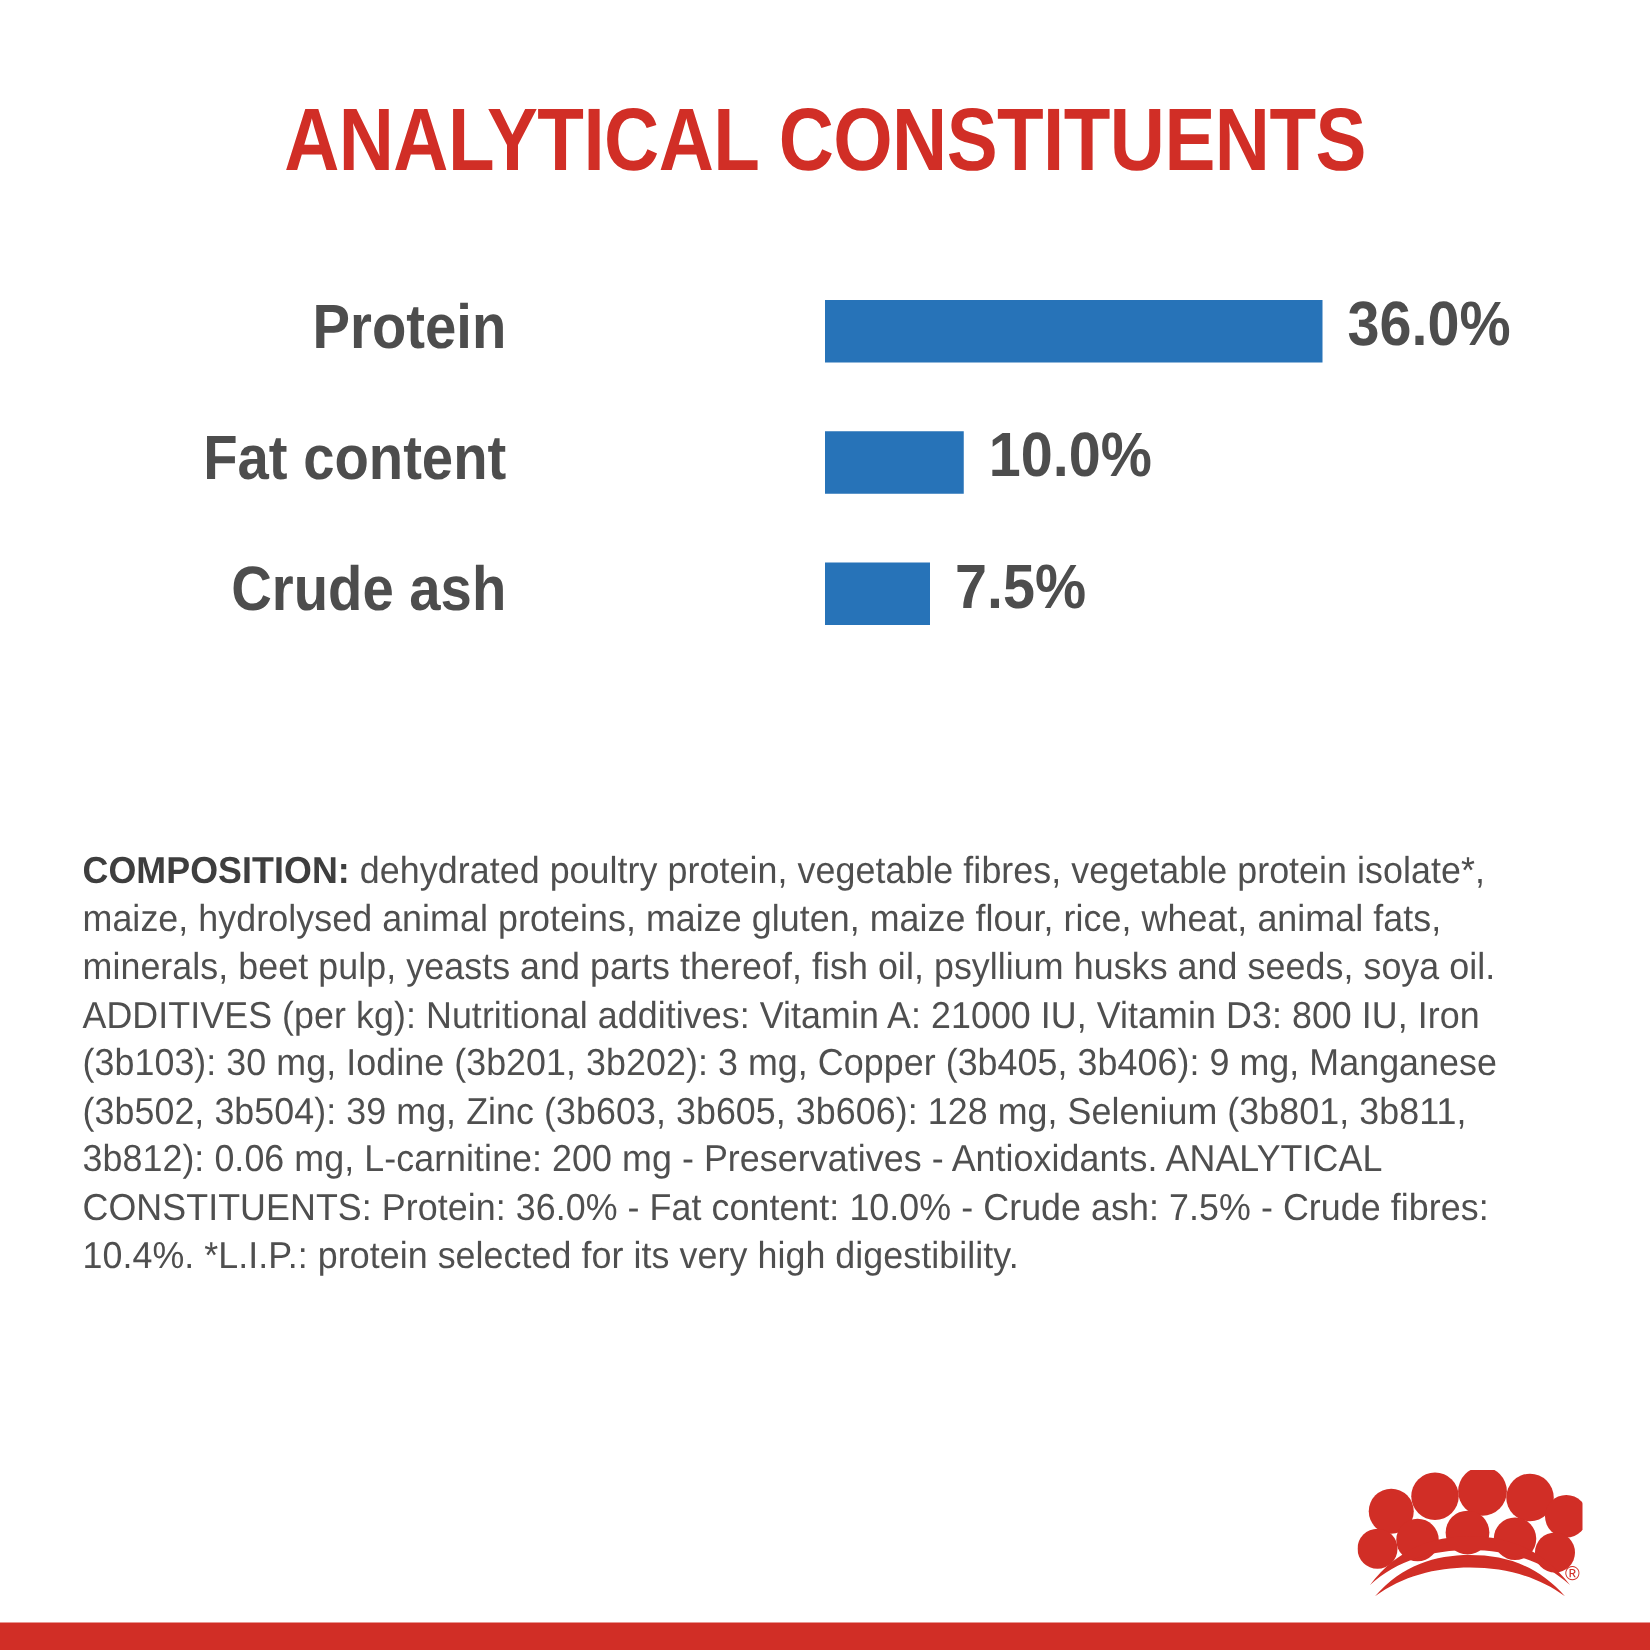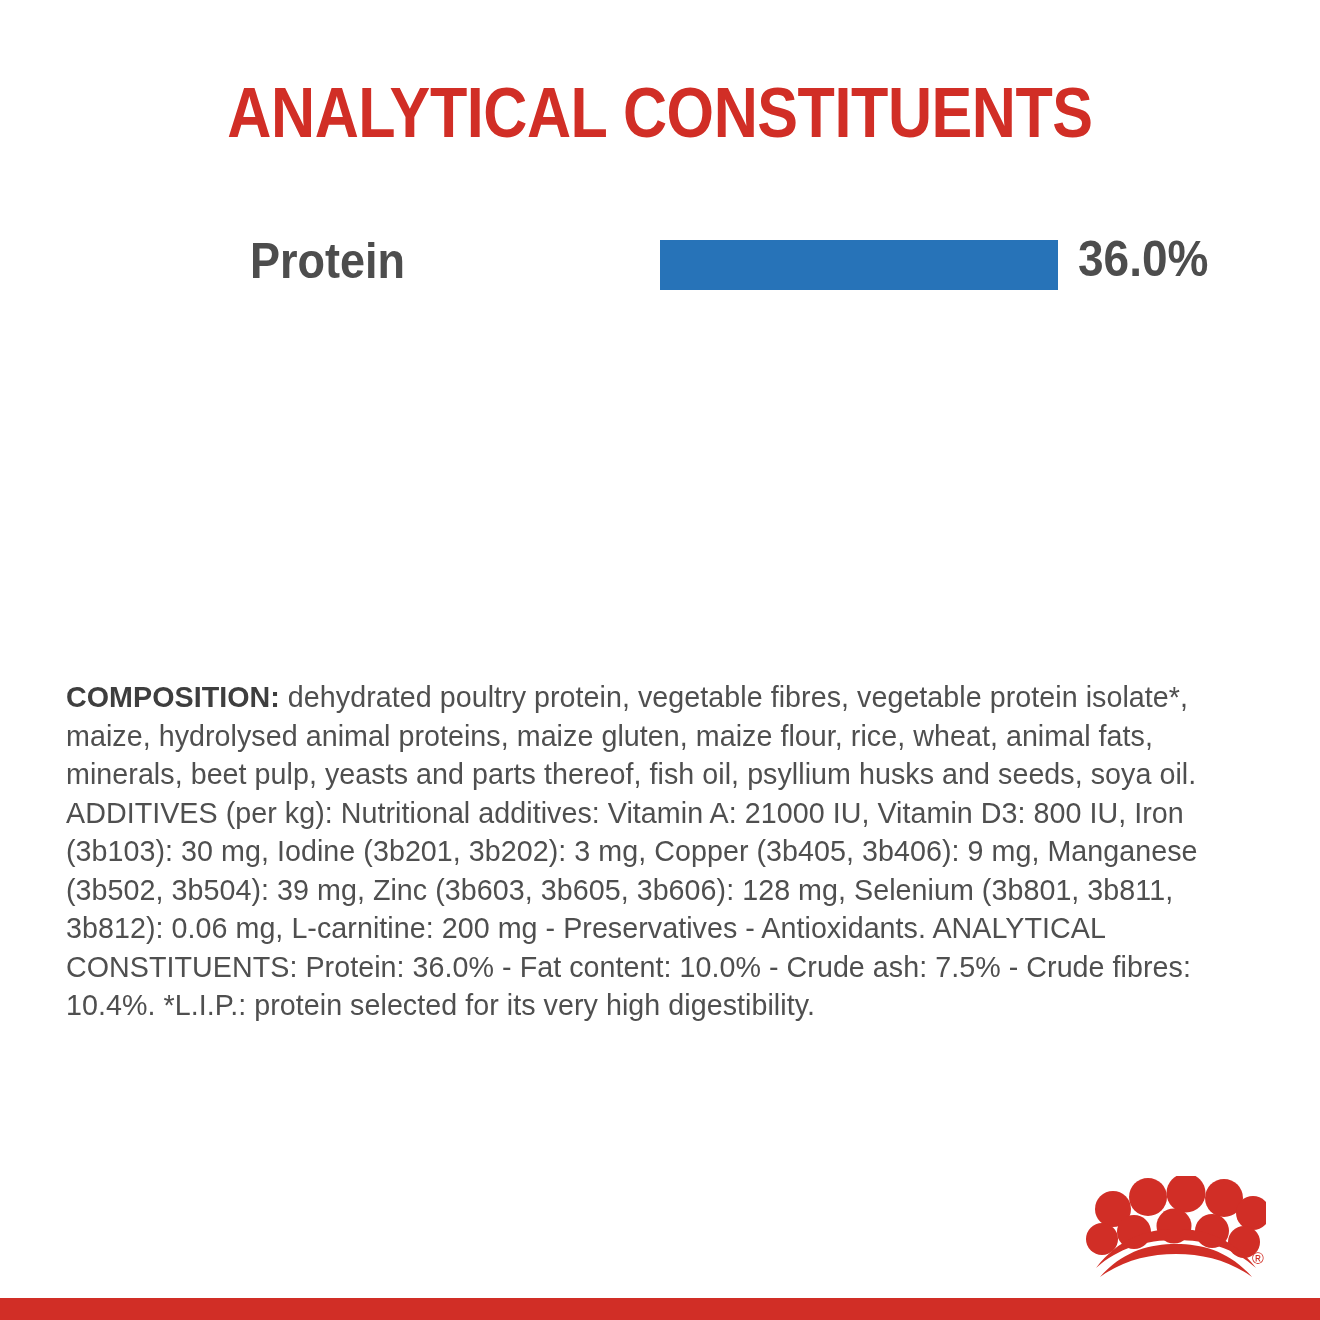--- a/index.html
+++ b/index.html
@@ -125,21 +125,31 @@
 <div id="page-title">ANALYTICAL CONSTITUENTS</div>
 
 <div id="constituents-chart">
 
   <div class="chart-row">
     <div class="row-label">Protein</div>
     <div class="row-bar" id="bar-0" style="width: 398px;"></div>
     <div class="row-value" id="val-0" style="left: 1078px;">36.0%</div>
   </div>
 
+  <div class="chart-row">
+    <div class="row-label">Fat content</div>
+    <div class="row-bar" id="bar-1" style="width: 111px;"></div>
+    <div class="row-value" id="val-1" style="left: 791px;">10.0%</div>
+  </div>
 
+  <div class="chart-row">
+    <div class="row-label">Crude ash</div>
+    <div class="row-bar" id="bar-2" style="width: 84px;"></div>
+    <div class="row-value" id="val-2" style="left: 764px;">7.5%</div>
+  </div>
 
 
 </div>
 
 <div id="composition-block"><span class="lead">COMPOSITION:</span><span> dehydrated poultry protein, vegetable fibres, vegetable protein isolate*, maize, hydrolysed animal proteins, maize gluten, maize flour, rice, wheat, animal fats, minerals, beet pulp, yeasts and parts thereof, fish oil, psyllium husks and seeds, soya oil. ADDITIVES (per kg): Nutritional additives: Vitamin A: 21000 IU, Vitamin D3: 800 IU, Iron (3b103): 30 mg, Iodine (3b201, 3b202): 3 mg, Copper (3b405, 3b406): 9 mg, Manganese (3b502, 3b504): 39 mg, Zinc (3b603, 3b605, 3b606): 128 mg, Selenium (3b801, 3b811, 3b812): 0.06 mg, L-carnitine: 200 mg - Preservatives - Antioxidants. ANALYTICAL CONSTITUENTS: Protein: 36.0% - Fat content: 10.0% - Crude ash: 7.5% - Crude fibres: 10.4%. *L.I.P.: protein selected for its very high digestibility.</span></div>
 
 <div id="brand-logo">
   <svg width="180" height="102" viewBox="0 0 180 102" xmlns="http://www.w3.org/2000/svg" aria-hidden="true">
     <g fill="#d12e26">
 

